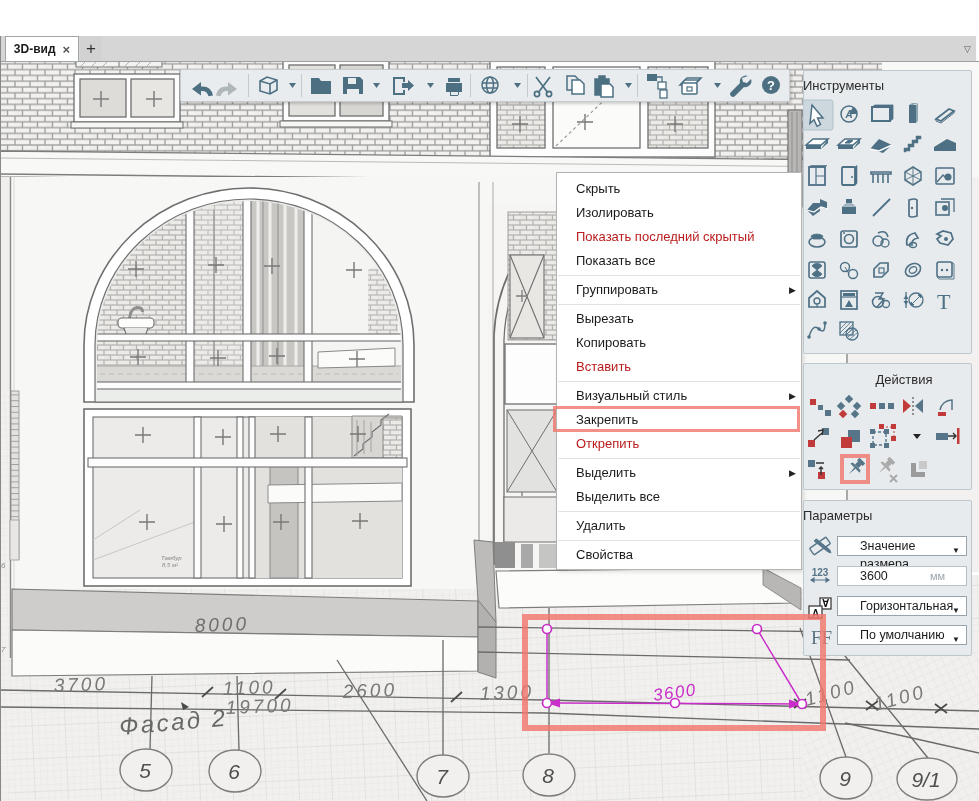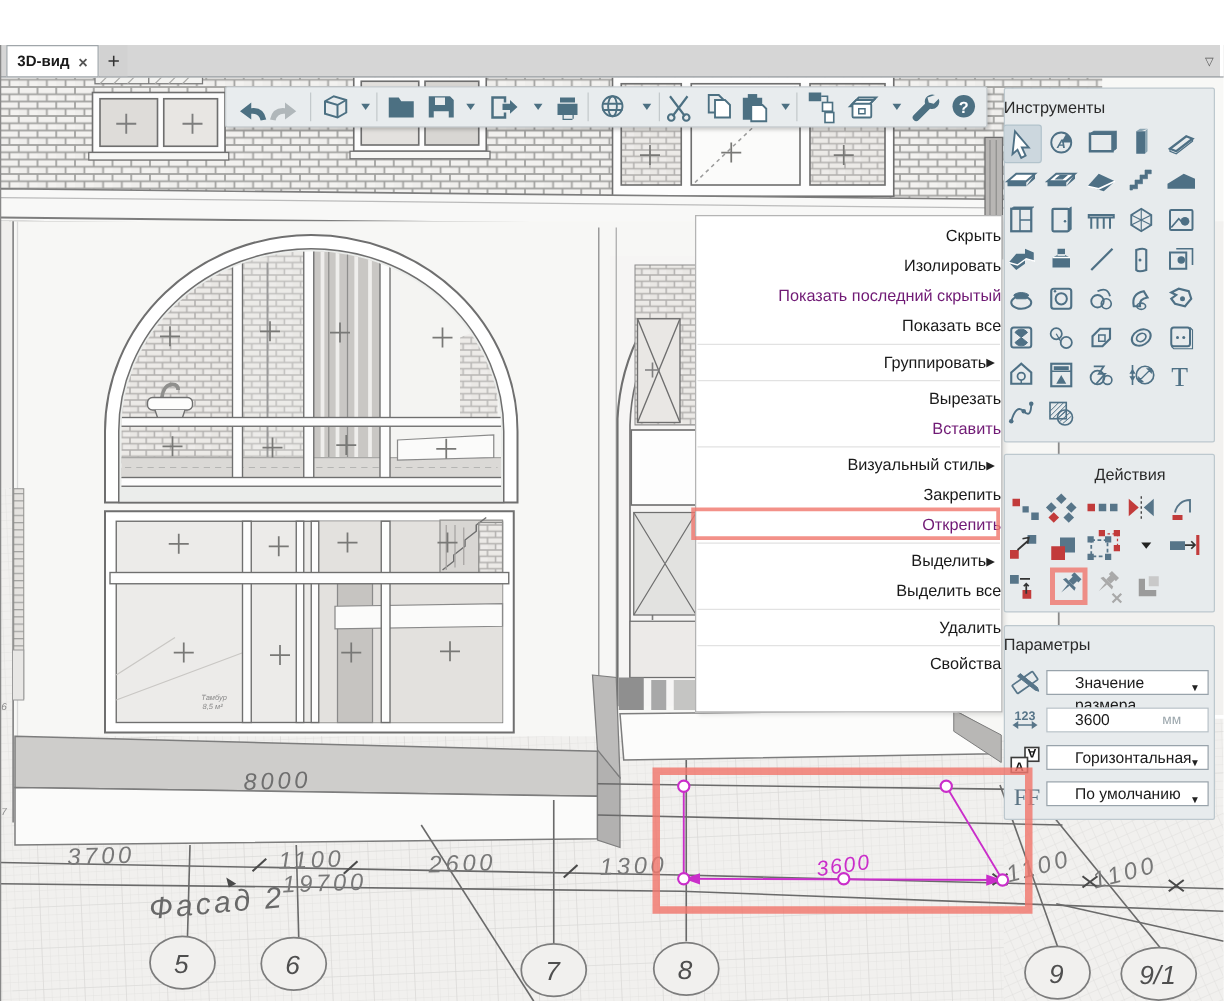--- a/index.html
+++ b/index.html
@@ -1,18 +1,18 @@
 <!DOCTYPE html>
 <html><head><meta charset="utf-8">
 <style>
   html,body{margin:0;padding:0;}
   body{font-family:"Liberation Sans",sans-serif;width:979px;height:801px;overflow:hidden;background:#fff;position:relative;}
   .abs{position:absolute;}
   .mi{height:24px;line-height:24px;padding-left:19px;}
-  .dis{color:#701a75;}
+  .dis{color:#b91c1c;}
   .sep{height:1px;background:#e2e2e2;margin:2px 1px;}
   .arr{float:right;margin-right:5px;font-size:9px;color:#222;}
   .cbo{position:absolute;left:837px;width:130px;height:20px;background:#fff;border:1px solid #98a3ab;box-sizing:border-box;font-size:12.5px;color:#1a1a1a;line-height:18px;padding-left:22px;}
 </style>
 </head>
 <body>
 
 <div class="abs" style="left:0;top:62px;width:979px;height:739px;">
 <svg width="979" height="739" viewBox="0 62 979 739" xmlns="http://www.w3.org/2000/svg">
 <defs>
@@ -384,29 +384,30 @@
 
  <path d="M749 76 a6 6 0 0 0 -8 7 l-9 9 a2.5 2.5 0 0 0 4 4 l9 -9 a6 6 0 0 0 7 -8 l-4 4 -4 -1 -1 -4 z"></path>
 
  <circle cx="772" cy="85" r="9"></circle>
  <text x="772" y="90" font-size="13" font-weight="bold" fill="#fff" text-anchor="middle" font-family="Liberation Sans">?</text>
 </g>
 </svg>
 </div>
 
 <div class="abs" style="left:556px;top:172px;width:246px;height:398px;background:#fff;border:1px solid #b4b4b4;box-sizing:border-box;font-size:13px;color:#1a1a1a;box-shadow:2px 2px 4px rgba(0,0,0,0.12);">
-  <div style="padding:4px 0;text-align:right;">
+  <div style="padding:4px 0;">
     <div class="mi">Скрыть</div>
     <div class="mi">Изолировать</div>
     <div class="mi dis">Показать последний скрытый</div>
     <div class="mi">Показать все</div>
     <div class="sep"></div>
     <div class="mi">Группировать<span class="arr">▶</span></div>
     <div class="sep"></div>
     <div class="mi">Вырезать</div>
+    <div class="mi">Копировать</div>
     <div class="mi dis">Вставить</div>
     <div class="sep"></div>
     <div class="mi">Визуальный стиль<span class="arr">▶</span></div>
     <div class="mi">Закрепить</div>
     <div class="mi dis">Открепить</div>
     <div class="sep"></div>
     <div class="mi">Выделить<span class="arr">▶</span></div>
     <div class="mi">Выделить все</div>
     <div class="sep"></div>
     <div class="mi">Удалить</div>

